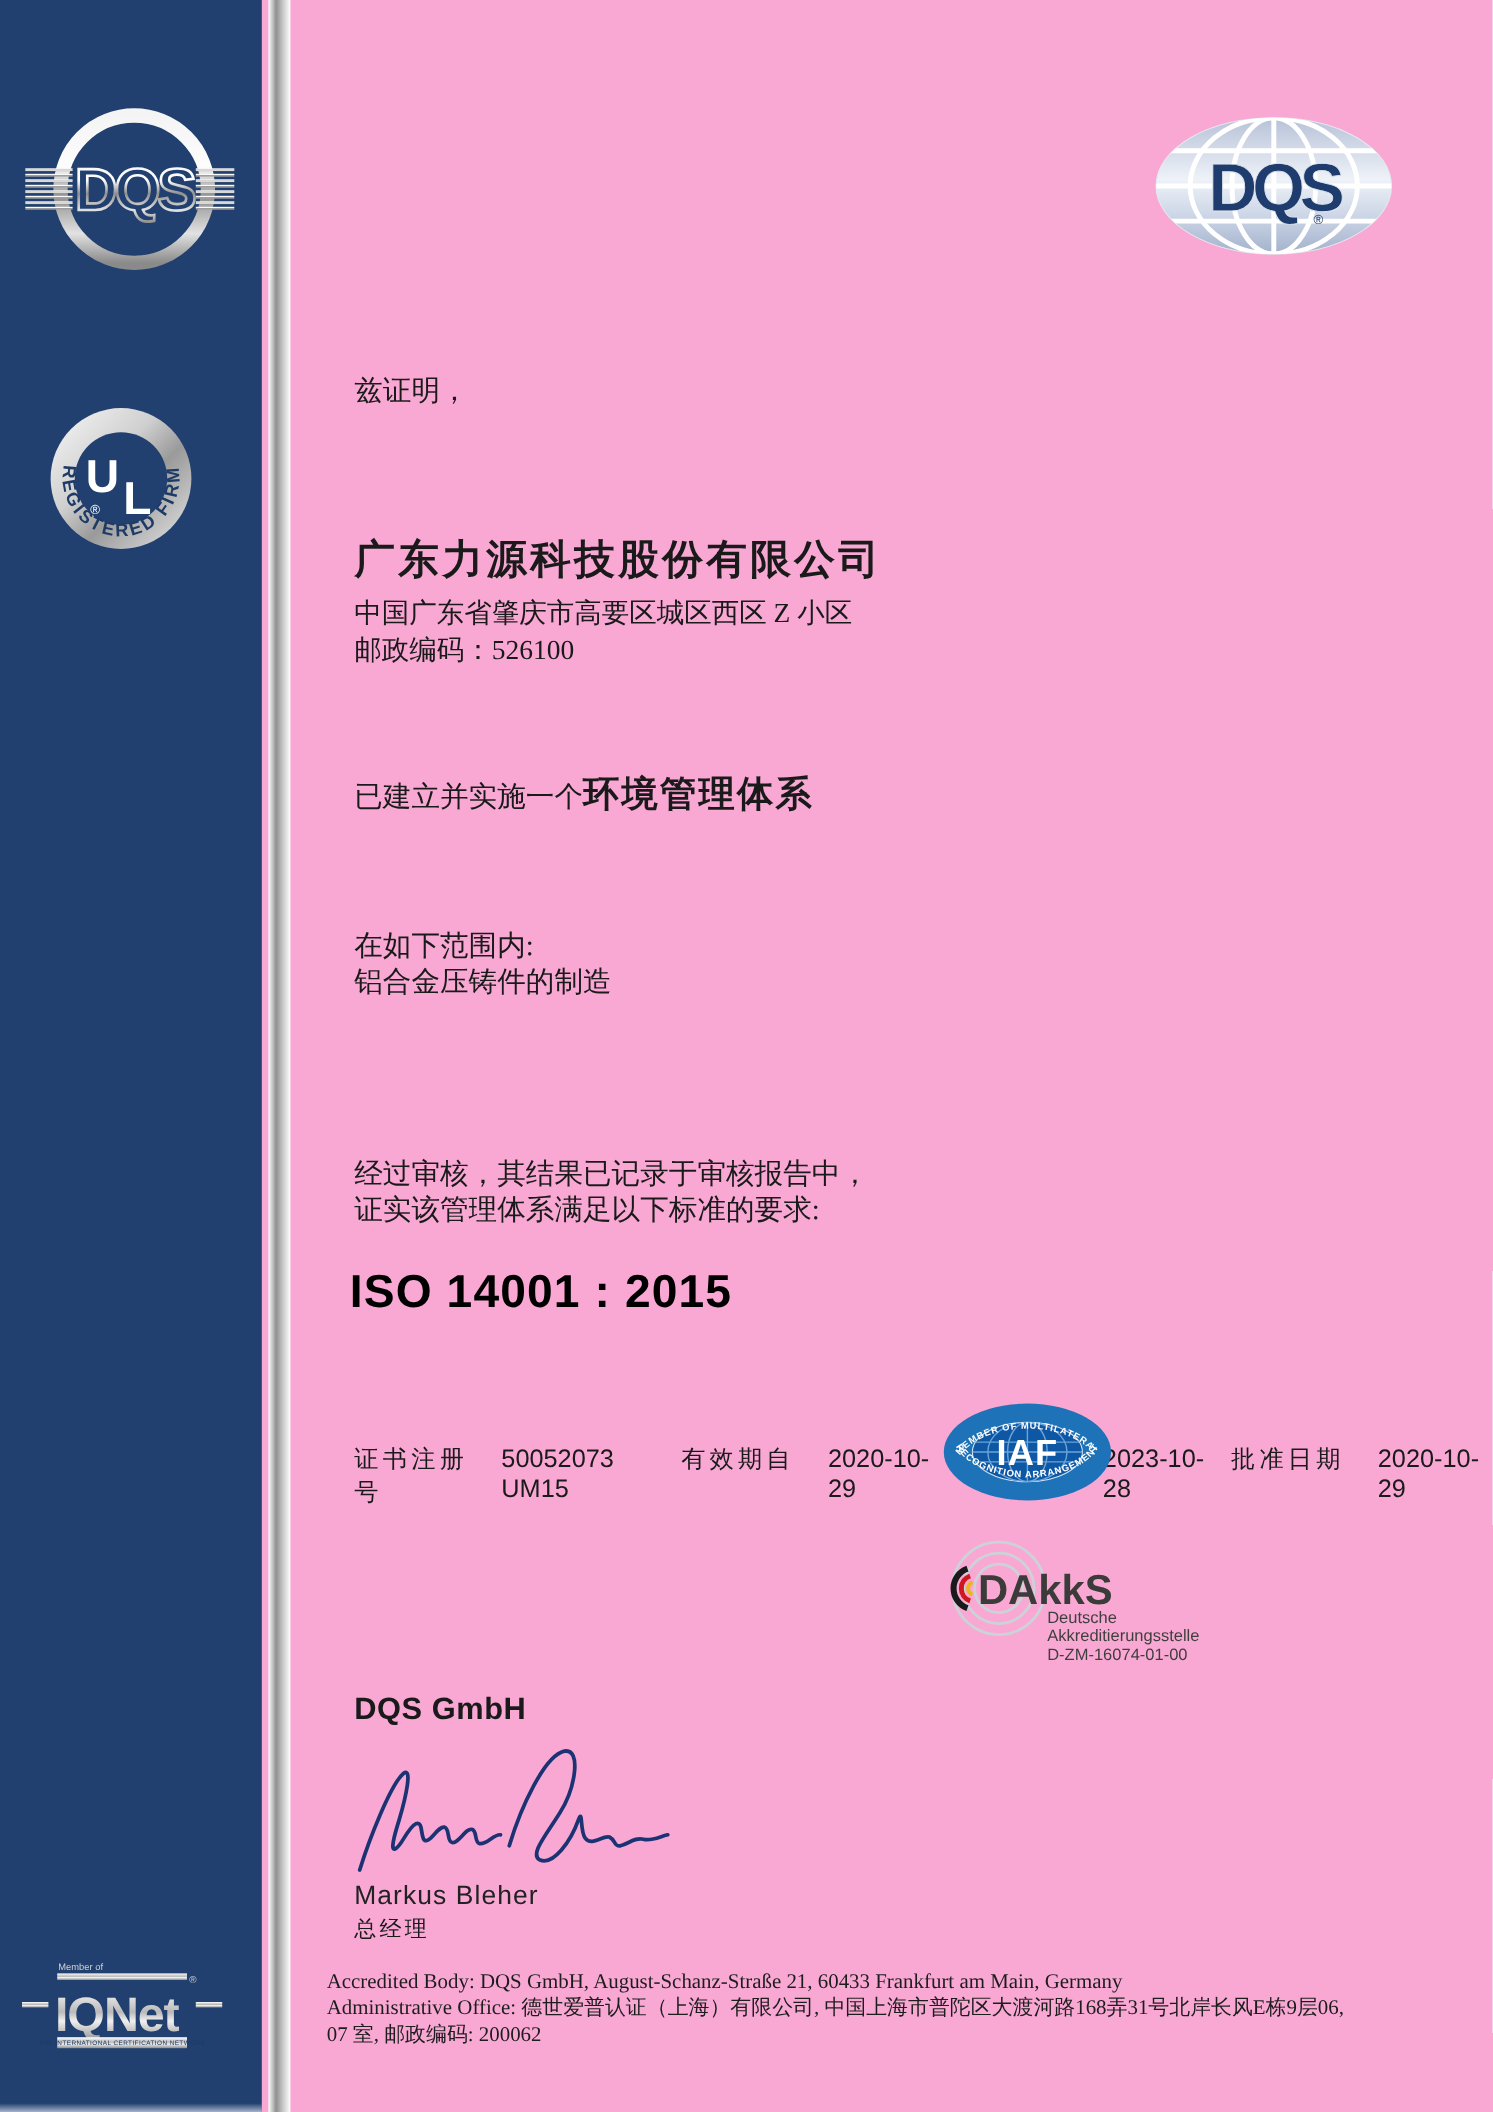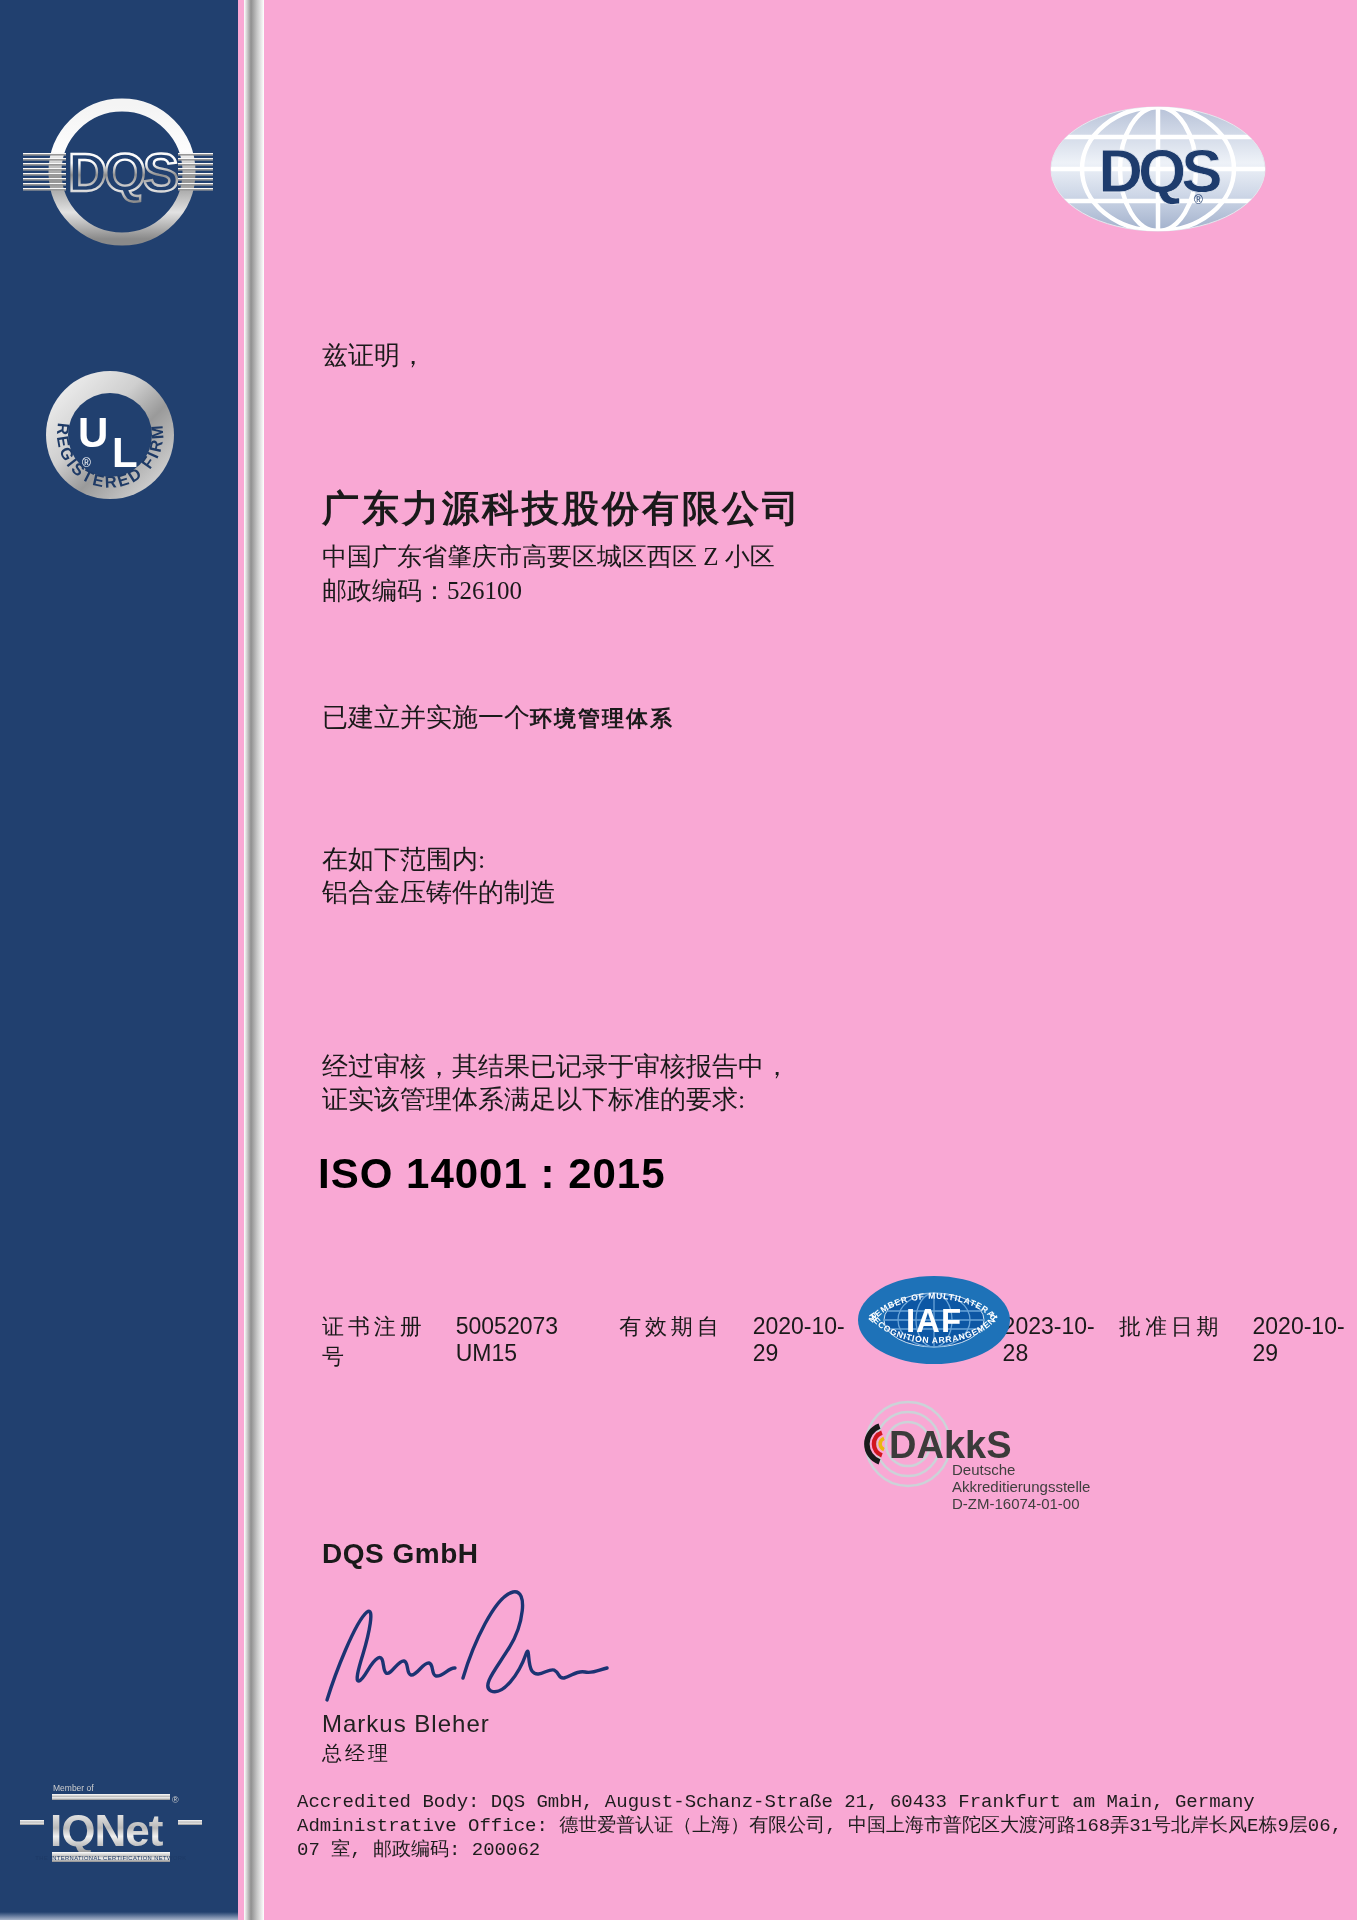--- a/index.html
+++ b/index.html
@@ -10,38 +10,38 @@
         background:linear-gradient(180deg,rgba(255,255,255,0) 0%,rgba(200,208,225,.8) 100%);}
   .edge-strip{position:absolute;left:244px;top:0;width:20px;height:1920px;
         background:linear-gradient(90deg,#ffffff 0%,#909090 35%,#c6c6c6 65%,#ffffff 100%);}
   .abs{position:absolute;}
   .title{left:320px;top:100px;font-size:74px;letter-spacing:110px;white-space:nowrap;color:#0d0d0d;}
   .salutation{left:322px;top:338px;font-size:26px;}
   .company{left:322px;top:484px;font-size:37px;font-weight:bold;letter-spacing:3px;}
   .addr1{left:322px;top:540px;font-size:25px;}
   .addr2{left:322px;top:574px;font-size:25px;}
   .sysline{left:322px;top:700px;font-size:26px;}
-  .sysline b{font-size:22px;letter-spacing:2px;}
+  .sysline b{font-size:33px;letter-spacing:2px;}
   .scope-intro{left:322px;top:842px;font-size:26px;}
   .scope{left:322px;top:875px;font-size:26px;}
   .audit1{left:322px;top:1049px;font-size:26px;}
   .audit2{left:322px;top:1082px;font-size:26px;}
   .standard{left:318px;top:1150px;font-size:42px;font-weight:bold;
         font-family:"Liberation Sans","DejaVu Sans",sans-serif;letter-spacing:1px;color:#000;}
   .details{left:322px;top:1312px;display:flex;flex-direction:row;gap:12px;}
   .drow{display:flex;align-items:baseline;height:31px;}
   .dlabel{display:inline-block;width:112px;font-size:22px;text-align:justify;text-align-last:justify;}
   .dvalue{margin-left:34px;font-size:23px;font-family:Liberation Sans, sans-serif;}
   .issuer{left:322px;top:1538px;font-size:28px;font-weight:bold;
         font-family:"Liberation Sans","DejaVu Sans",sans-serif;letter-spacing:.5px;}
   .signer{left:322px;top:1710px;font-size:24px;font-family:"Liberation Sans","DejaVu Sans",sans-serif;
         letter-spacing:1px;color:#222;}
   .signer-title{left:322px;top:1740px;font-size:20px;letter-spacing:3px;}
   .footer{left:297px;top:1790px;width:1060px;font-size:19px;line-height:24px;
-        font-family:Liberation Mono, monospace;color:#1d1d1d;}
+        font-family:Liberation Serif, serif;color:#1d1d1d;}
   svg{display:block;}
   svg text{font-family:"Liberation Sans","DejaVu Sans",sans-serif;}
 </style>
 </head>
 <body>
 
 <div class="page">
 
   <div class="band">
 

